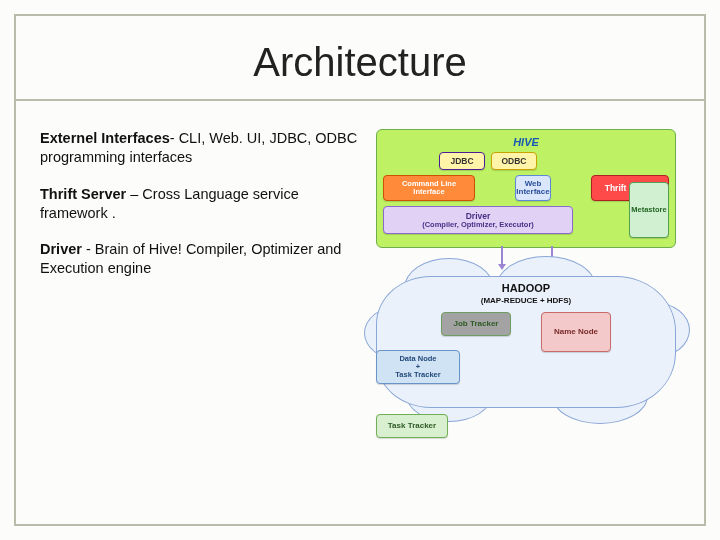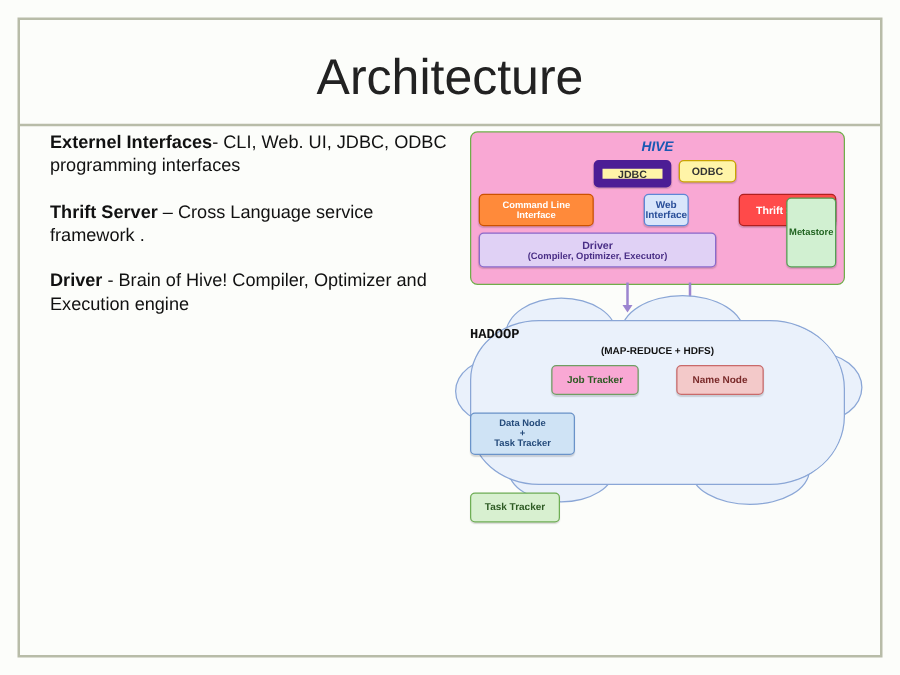--- a/index.html
+++ b/index.html
@@ -29,21 +29,21 @@
     text-align: center;
     padding: 24px 0 14px 0;
   }
   .title-rule {
     border: none;
     border-top: 2px solid #b8bca8;
     width: 100%;
   }
   .content {
     display: flex;
-    padding: 4px 24px 10px 24px;
+    padding: 28px 24px 10px 24px;
     gap: 12px;
   }
   .text-col {
     flex: 0 0 320px;
     font-size: 14.5px;
     line-height: 1.3;
     color: #111;
   }
   .text-col p { margin-bottom: 18px; }
   .text-col b { font-weight: bold; }
@@ -54,21 +54,21 @@
     justify-content: center;
   }
   
   .diagram {
     width: 300px;
     position: relative;
   }
   .hive-box {
     border: 1.5px solid #6fae4a;
     border-radius: 6px;
-    background: #f9a8d4;
+    background: #bef264;
     padding: 6px 6px 8px 6px;
     position: relative;
   }
   .hive-title {
     text-align: center;
     font-size: 11px;
     font-weight: bold;
     font-style: italic;
     color: #1a59b3;
     margin-bottom: 4px;
@@ -84,21 +84,21 @@
     font-size: 8.5px;
     font-weight: bold;
     text-align: center;
     display: flex;
     align-items: center;
     justify-content: center;
     padding: 4px 3px;
     line-height: 1.05;
     box-shadow: 0 1px 1px rgba(0,0,0,.15);
   }
-  .jdbc { background:#fff4a8; border:7px solid #4c1d95; color:#333; width:62px; height:18px; margin-left:92px;}
+  .jdbc { background:#fff4a8; border:1px solid #4c1d95; color:#333; width:46px; height:18px; margin-left:56px;}
   .odbc { background:#fff4a8; border:1px solid #c9a400; color:#333; width:46px; height:18px;}
   .cli  { background:#ff8a3a; border:1px solid #cc5200; color:#fff; width:92px; height:26px; font-size:7.5px;}
   .web  { background:#d9e6fb; border:1px solid #5e87d6; color:#2a4f99; width:36px; height:26px; font-size:8px;}
   .thrift{background:#ff4a4a; border:1px solid #b02020; color:#fff; width:78px; height:26px; font-size:8.5px;}
   .driver{background:#e0d1f5; border:1px solid #8a6acc; color:#4a2f86; width:190px; height:28px; font-size:7.5px; flex-direction:column;}
   .driver .dmain{font-weight:bold; font-size:8.5px;}
   .metastore{background:#d1f0d1; border:1px solid #54a054; color:#236523; width:40px; height:56px; font-size:7.5px;}
   .row-jd { justify-content:flex-start; }
   .row-main { justify-content:space-between; }
   .row-driver { justify-content:flex-start; gap:8px; }
@@ -135,39 +135,39 @@
   }
   .cloud-bump{position:absolute; background:#eaf1fb; border:1.5px solid #8aa6d6; border-radius:50%;}
   .b1{width:70px;height:54px; left:-12px; top:30px;}
   .b2{width:90px;height:60px; left:28px; top:-18px;}
   .b3{width:100px;height:62px; left:120px; top:-20px;}
   .b4{width:72px;height:56px; right:-14px; top:26px;}
   .b5{width:86px;height:54px; left:30px; bottom:-14px;}
   .b6{width:96px;height:56px; right:28px; bottom:-16px;}
   .cloud-mask{position:absolute; inset:2px; background:#eaf1fb; border-radius: 52px 56px 56px 52px / 44px 50px 50px 44px;}
   .hadoop-title{
-    position:absolute; top:6px; left:0; right:0; 
-    font-size:11px; font-weight:bold; color:#111;font-family:Liberation Mono, monospace;
+    position:absolute; top:6px; left:0; right:0; text-align:center;
+    font-size:11px; font-weight:bold; color:#111;
   }
   .hadoop-sub{
     position:absolute; top:20px; left:0; right:0; text-align:center;
     font-size:8px; font-weight:bold; color:#111;
   }
   .hadoop-row{
     position:absolute; left:0; right:0; display:flex; justify-content:center; gap:30px;
   }
   .hr1{ top:36px; }
   .hr2{ top:74px;flex-direction:column; }
   .hbox{
     border-radius:4px; font-size:8px; font-weight:bold; text-align:center;
     display:flex; align-items:center; justify-content:center; padding:4px 6px;
     box-shadow: 0 1px 1px rgba(0,0,0,.15); line-height:1.05;
   }
-  .jobtr{ background:#f9a8d4; border:1px solid #6f9e63; color:#2e5a24; width:70px; height:24px;}
-  .namenode{ background:#f3c9c9; border:1px solid #c96a6a; color:#7a2a2a; width:70px; height:24px;}
+  .jobtr{ background:#a3a3a3; border:1px solid #6f9e63; color:#2e5a24; width:70px; height:24px;}
+  .namenode{ background:#f3c9c9; border:1px solid #c96a6a; color:#7a2a2a; width:70px; height:40px;}
   .datanode{ background:#cfe3f5; border:1px solid #6a93c9; color:#244a7a; width:84px; height:34px; flex-direction:column; font-size:7.5px; position:relative;}
   .datanode::before, .datanode::after{
     content:""; position:absolute; border:1px solid #6a93c9; border-radius:4px; background:#cfe3f5;
   }
   .datanode::before{ inset:-4px -6px 4px 6px; z-index:-1; }
   .datanode::after{ inset:-7px -10px 7px 10px; z-index:-2; }
   .tasktr{ background:#d8f0d0; border:1px solid #6fae55; color:#2e5a24; width:72px; height:24px;}
 </style>
 </head>
 <body>

